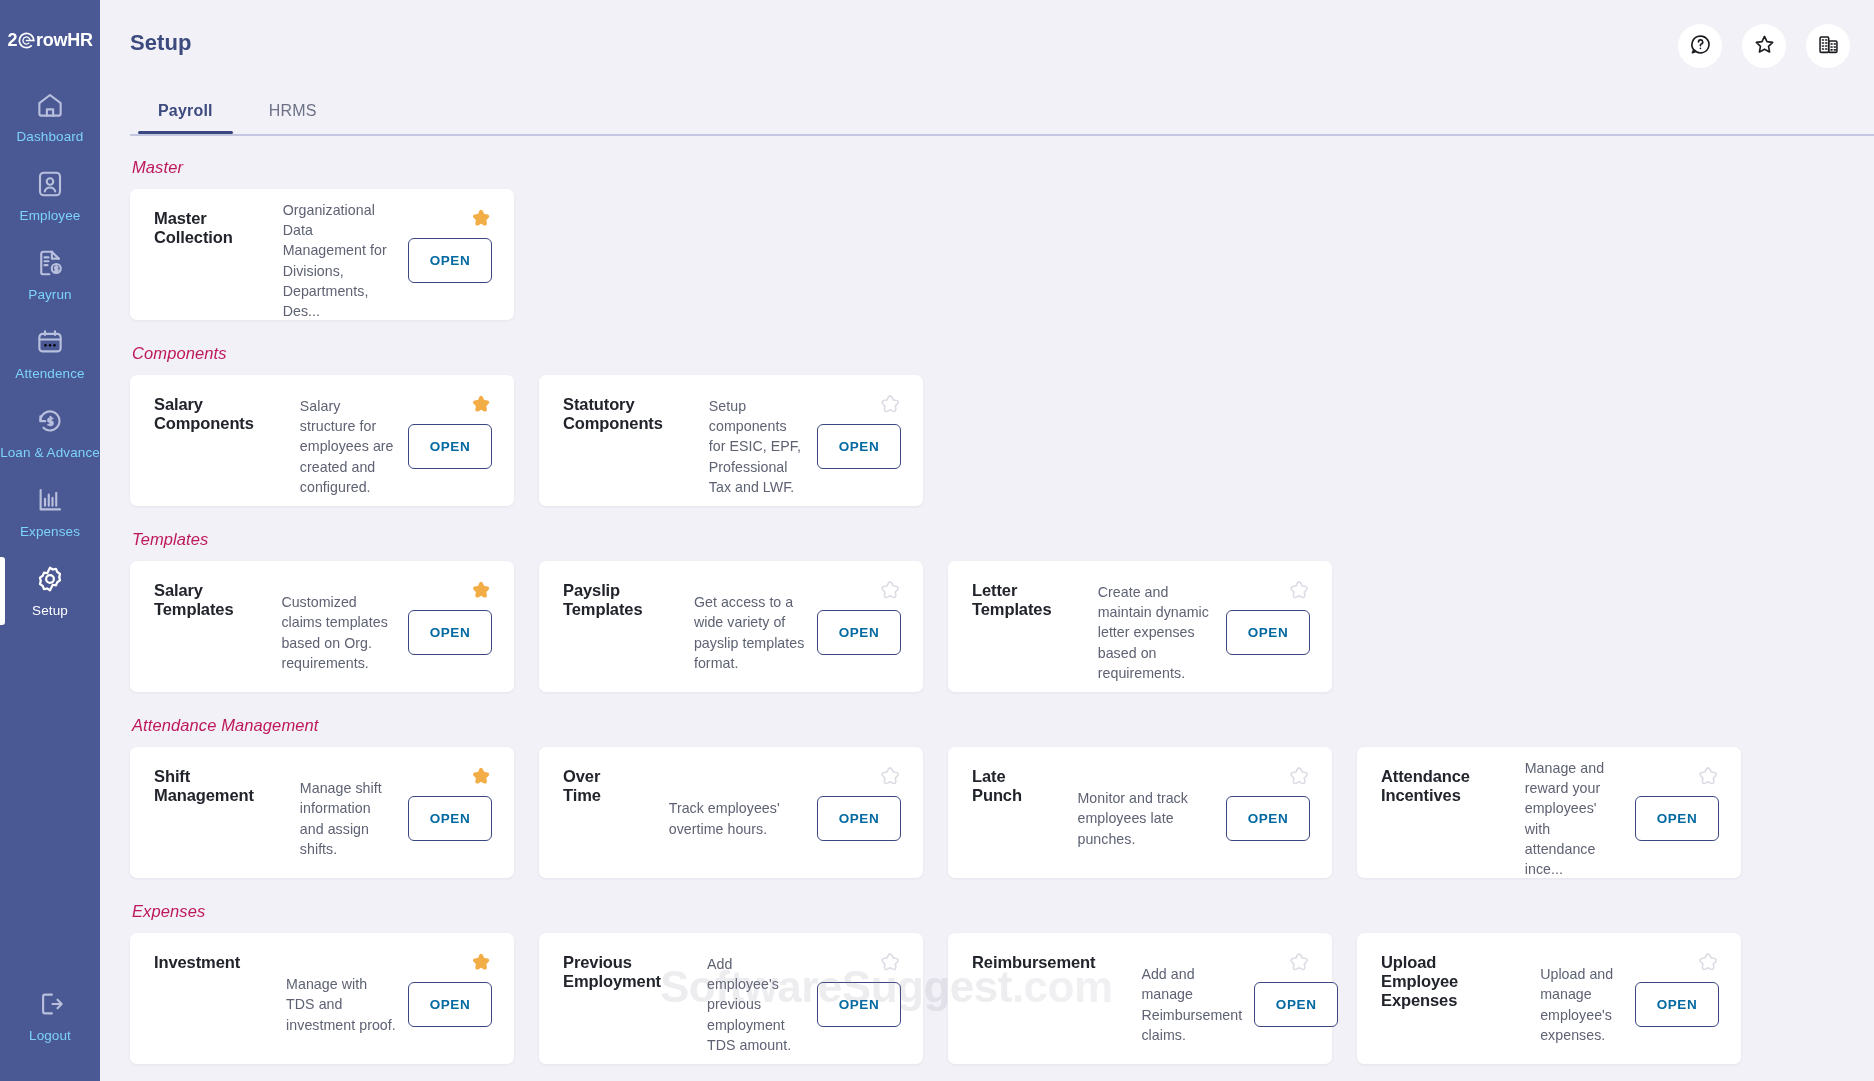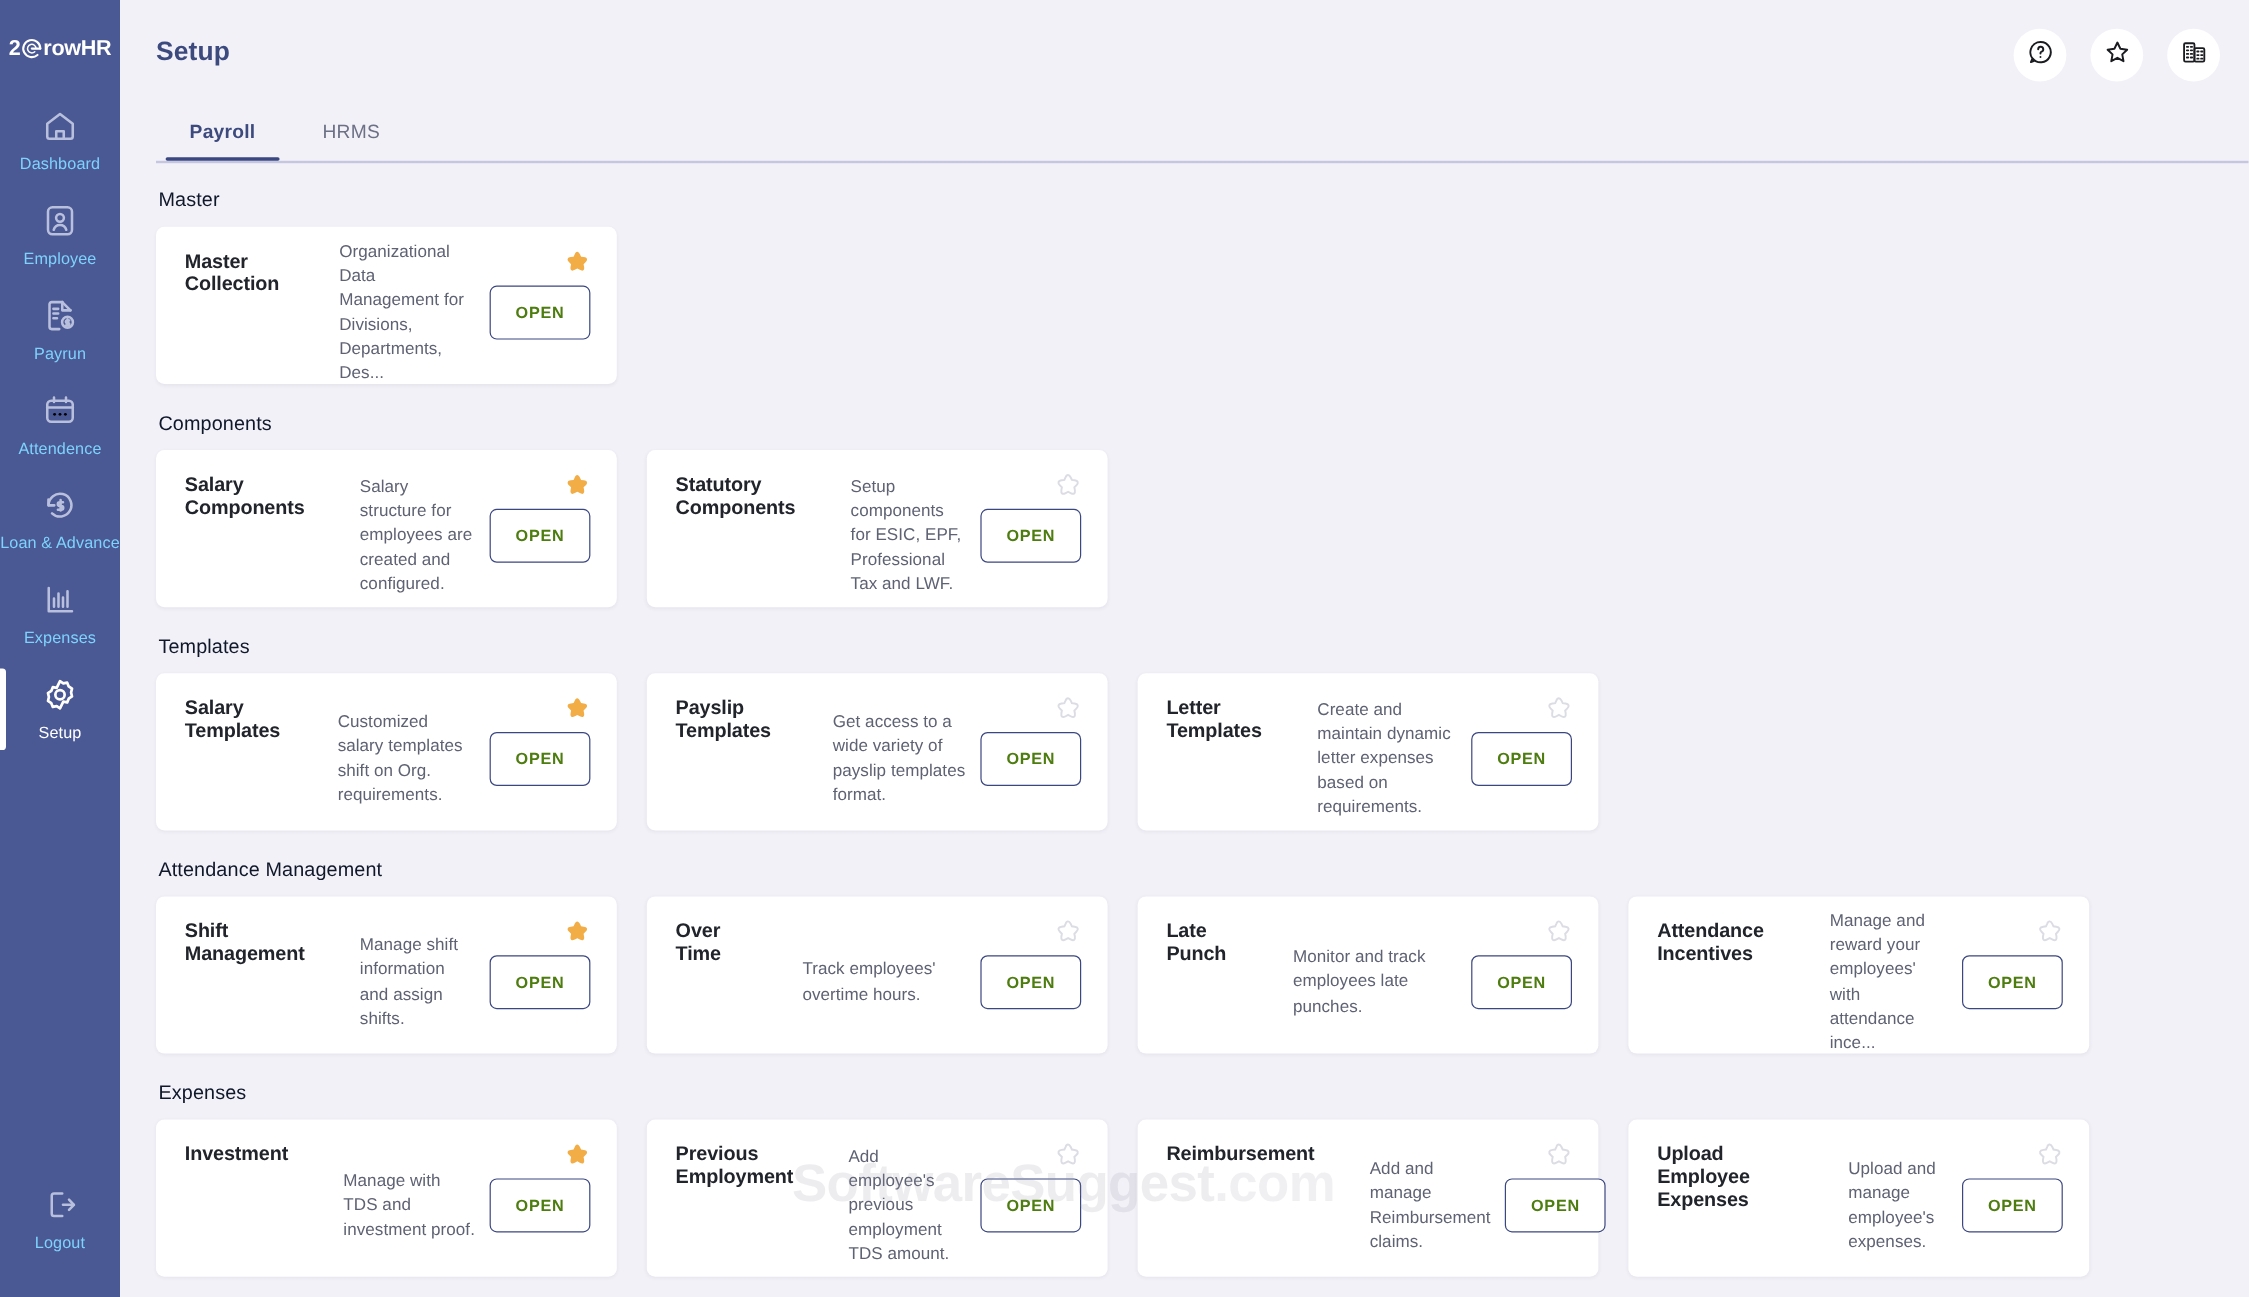--- a/index.html
+++ b/index.html
@@ -80,22 +80,23 @@
     height: 3px; background: #3b4780; border-radius: 2px;
   }
   .tabs-rule {
     height: 2px; background: #c5c6e0; margin-left: 0; margin-right: 0;
   }
 
   
   .content { padding: 22px 0 0 30px; }
   .section { margin-bottom: 4px; }
   .section-title {
-    font-size: 16.5px; color: #0f172a; margin: 0 0 12px 2px;
+    font-size: 16.5px; color: #be185d; margin: 0 0 12px 2px;
     letter-spacing: 0.1px;
+    font-style: italic;
   }
   .cards { display: flex; gap: 25px; flex-wrap: nowrap; margin-bottom: 24px; }
   .card {
     width: 384px; flex: 0 0 384px; height: 131px;
     background: #ffffff; border-radius: 7px;
     box-shadow: 0 1px 3px rgba(70,70,110,0.07);
     padding: 20px 22px 18px 24px; position: relative;
     display: flex; justify-content: space-between;
   }
   .card-title {
@@ -106,21 +107,21 @@
     display: flex; align-items: center; justify-content: space-between;
     gap: 12px; margin-top: 10px;
   }
   .card-desc {
     font-size: 14.2px; color: #5e6273; line-height: 1.42;
     max-width: 248px; letter-spacing: 0.05px;
   }
   .open-btn {
     flex: 0 0 auto; min-width: 84px; height: 45px;
     border: 1.4px solid #3b4780; border-radius: 6px;
-    background: #ffffff; color: #4d7c0f;
+    background: #ffffff; color: #0369a1;
     font-size: 13.5px; font-weight: bold; letter-spacing: 0.6px;
     display: flex; align-items: center; justify-content: center;
     cursor: pointer; font-family: "Liberation Sans", sans-serif;
   }
   .star {
     position: absolute; top: 18px; right: 20px;
     width: 26px; height: 26px; cursor: pointer;
   }
   .star svg { width: 26px; height: 26px; display: block; }
 
@@ -353,21 +354,21 @@
         <div class="section-title">Templates</div>
         <div class="cards">
           <div class="card">
             <div class="star">
               <svg viewBox="0 0 24 24">
                   <path d="M12 2.6c.9 0 1.5.7 2.1 1.9l.9 1.9 2.1.3c1.3.2 2.1.5 2.4 1.4.3.9-.2 1.6-1.1 2.5l-1.5 1.5.4 2.1c.2 1.3.1 2.1-.6 2.7-.8.5-1.5.2-2.7-.4l-1.9-1-1.9 1c-1.2.6-1.9.9-2.7.4-.7-.6-.8-1.4-.6-2.7l.4-2.1-1.5-1.5c-.9-.9-1.4-1.6-1.1-2.5.3-.9 1.1-1.2 2.4-1.4l2.1-.3.9-1.9C10.5 3.3 11.1 2.6 12 2.6z" fill="#f2ad47"></path>
                 </svg>
             </div>
             <div class="card-title">Salary Templates</div>
             <div class="card-bottom">
-              <div class="card-desc">Customized salary templates shift on Org. requirements.</div>
+              <div class="card-desc">Customized claims templates based on Org. requirements.</div>
               <div class="open-btn">OPEN</div>
             </div>
           </div>
           <div class="card">
             <div class="star">
               <svg viewBox="0 0 24 24">
                   <path d="M12 2.6c.9 0 1.5.7 2.1 1.9l.9 1.9 2.1.3c1.3.2 2.1.5 2.4 1.4.3.9-.2 1.6-1.1 2.5l-1.5 1.5.4 2.1c.2 1.3.1 2.1-.6 2.7-.8.5-1.5.2-2.7-.4l-1.9-1-1.9 1c-1.2.6-1.9.9-2.7.4-.7-.6-.8-1.4-.6-2.7l.4-2.1-1.5-1.5c-.9-.9-1.4-1.6-1.1-2.5.3-.9 1.1-1.2 2.4-1.4l2.1-.3.9-1.9C10.5 3.3 11.1 2.6 12 2.6z" fill="none" stroke="#dcdce4" stroke-width="1.5"></path>
                 </svg>
             </div>
             <div class="card-title">Payslip Templates</div>

